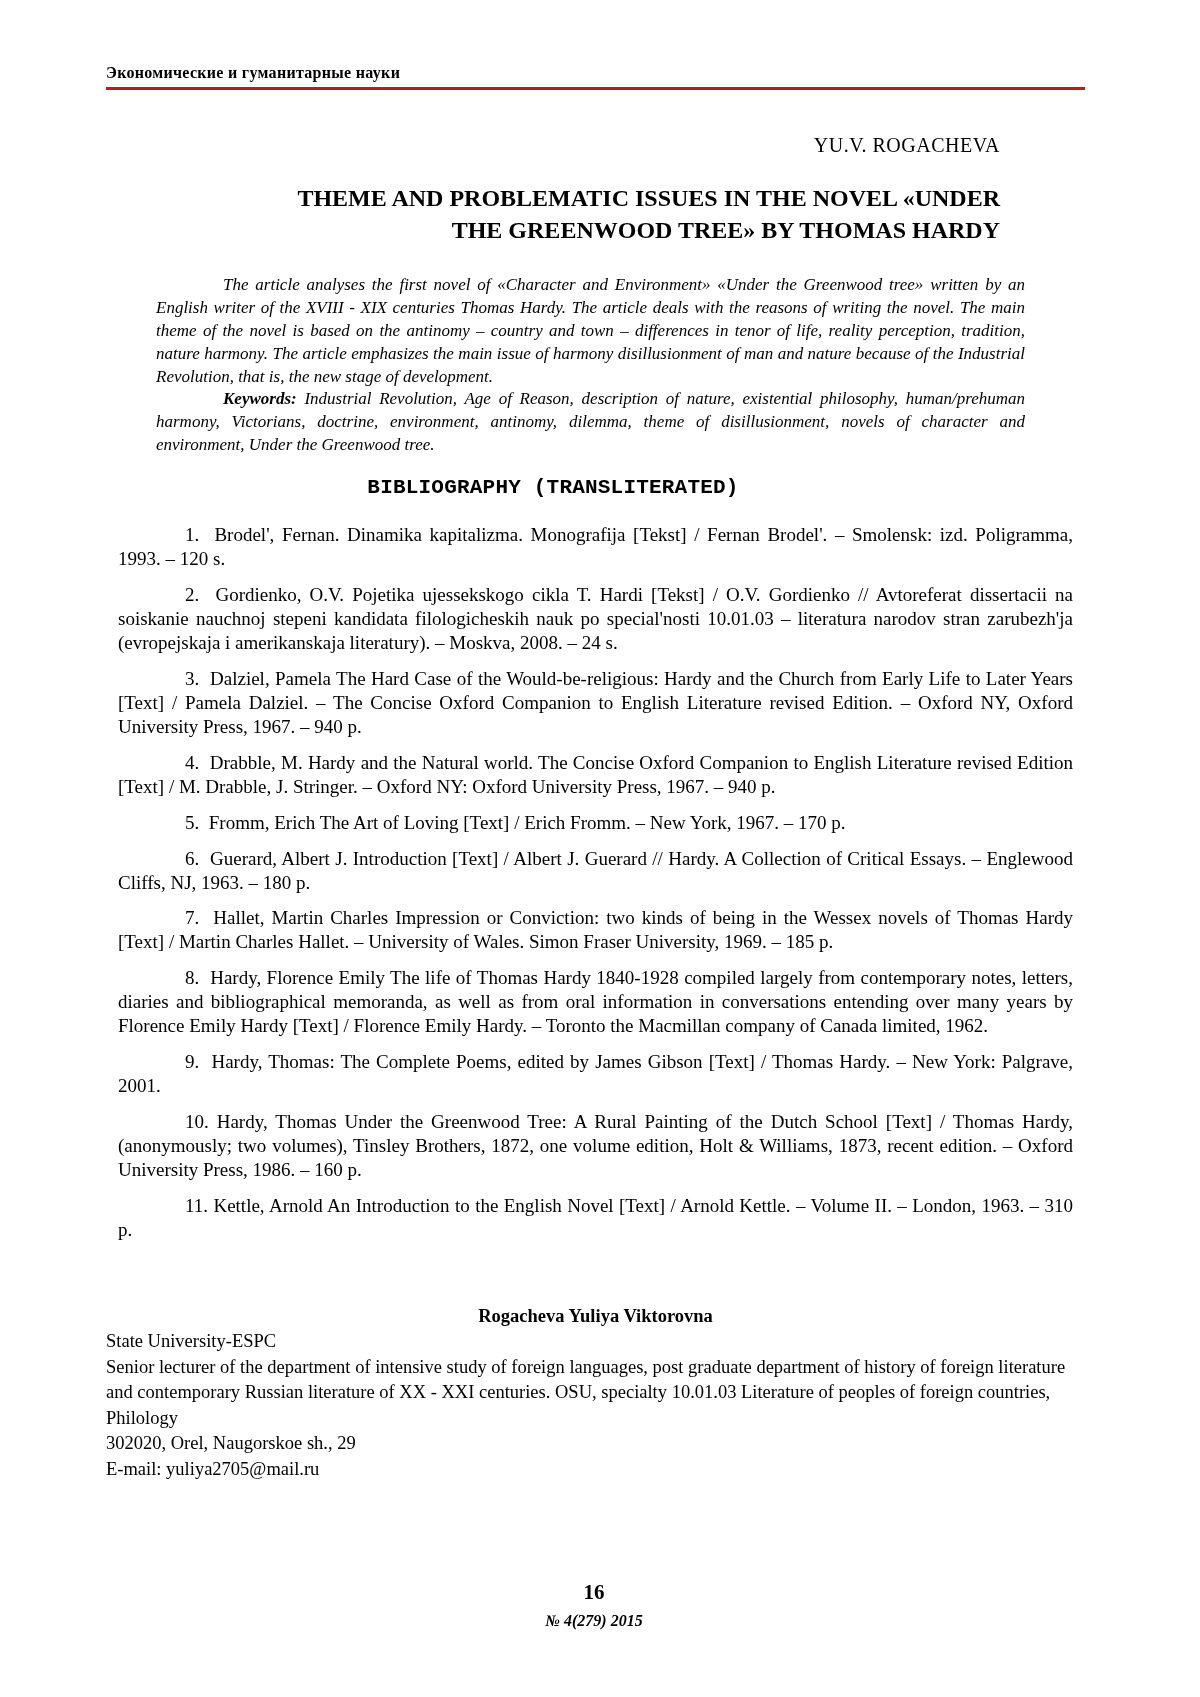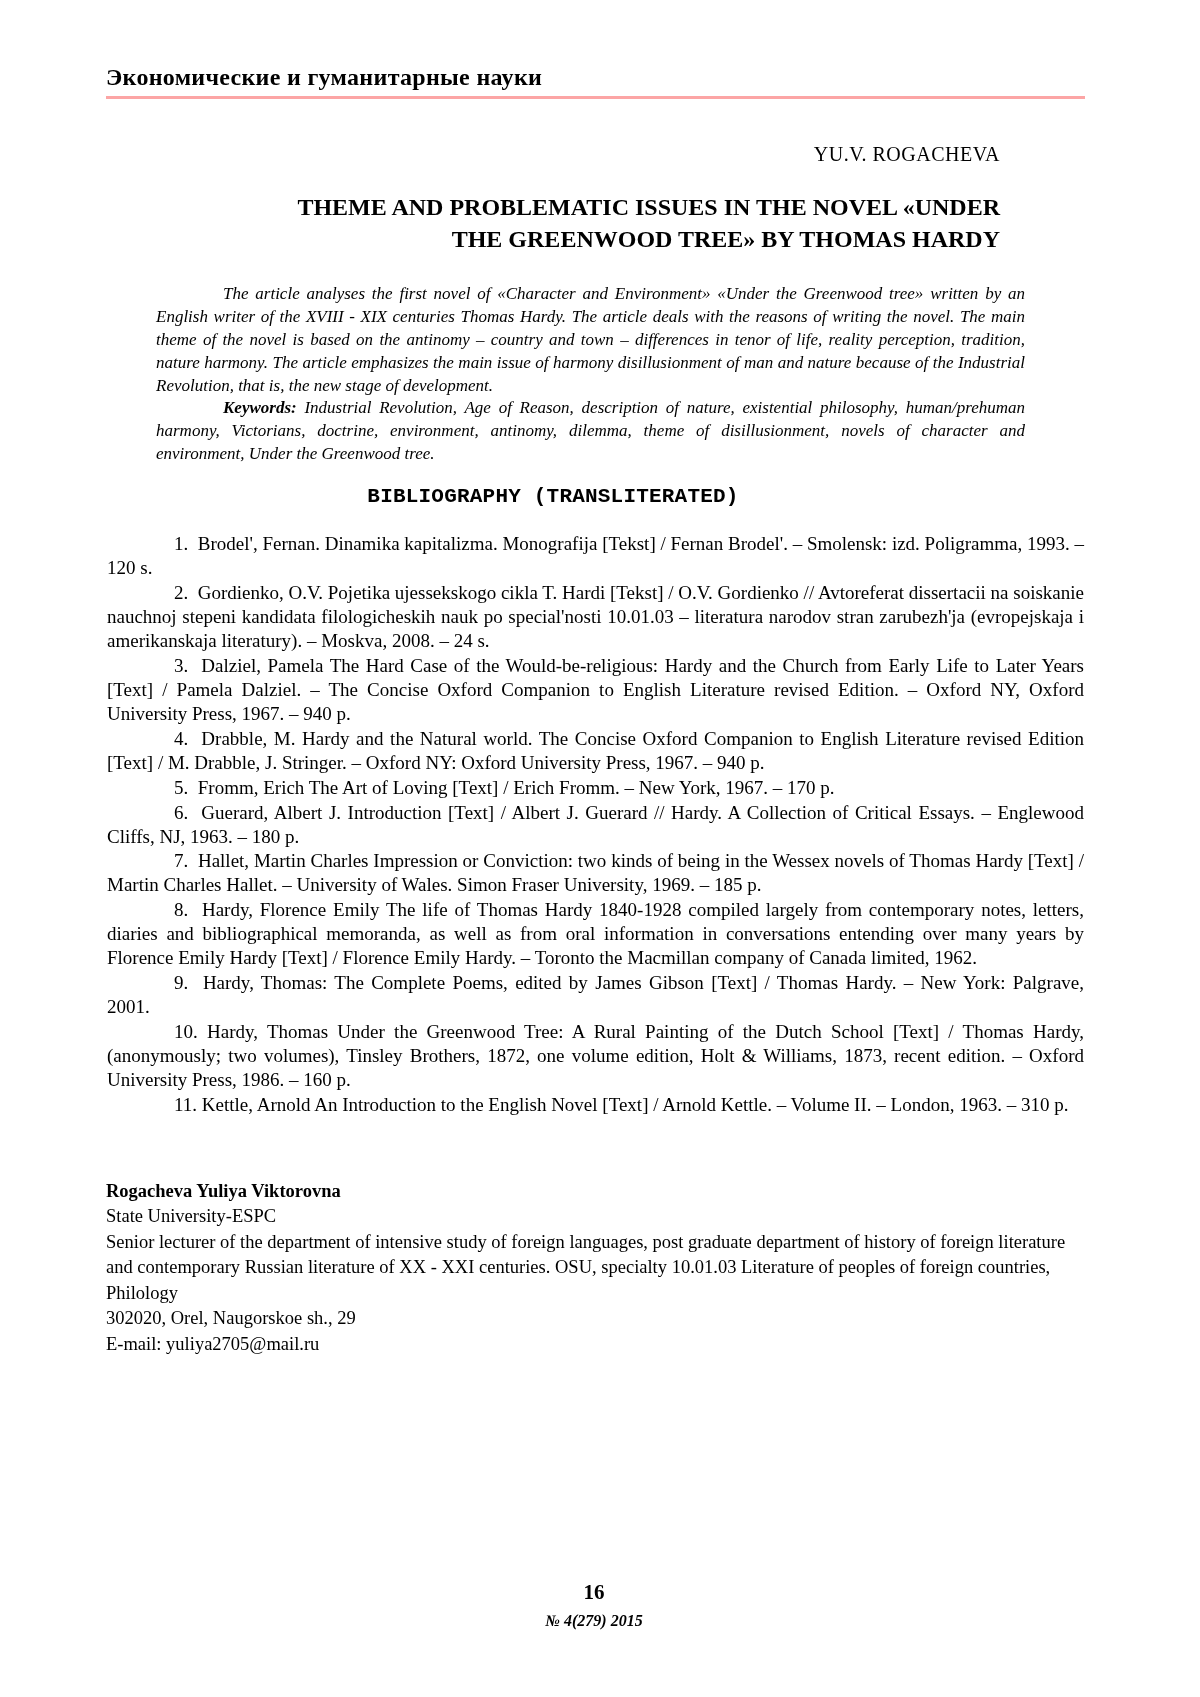--- a/index.html
+++ b/index.html
@@ -8,44 +8,44 @@
     background:#ffffff;color:#000000;
     font-family:"Liberation Serif", serif;
     -webkit-font-smoothing:antialiased;
   }
   .page{
     position:absolute;inset:0;
     padding:64px 115px 0 106px;
     box-sizing:border-box;
   }
   .running-head{
-    font-size:24px;font-weight:bold;letter-spacing:0.3px;
-    padding-bottom:5px;border-bottom:3px solid #fca5a5;
+    font-size:16px;font-weight:bold;letter-spacing:0.3px;
+    padding-bottom:5px;border-bottom:3px solid #b91c1c;
   }
   
   .center-block{margin-right:85px;text-align:center;}
   .author-heading{margin-top:44px;font-size:20px;letter-spacing:0.5px;text-align:right;}
   .title{margin:25px 85px 0 0;font-size:24px;font-weight:bold;line-height:1.35;text-align:right;}
   .title .title-line{display:block;}
   .abstract{
     margin:27px 60px 0 50px;
     font-style:italic;font-size:17px;line-height:1.35;
     text-align:justify;
   }
   .abstract p{margin:0;text-indent:67px;}
   .kw-label{font-weight:bold;}
   .bib-heading{margin-top:19px;font-size:21px;font-weight:bold;letter-spacing:0.2px;font-family:Liberation Mono, monospace;}
   .bibliography{
     margin-top:24px;font-size:19px;line-height:1.26;
     text-align:justify;
   }
-  .bibliography p{margin:1px;text-indent:67px;}
+  .bibliography p{margin:12px;text-indent:67px;}
   .author-info{margin-top:62px;font-size:18.5px;line-height:1.38;}
   .author-info p{margin:0;}
-  .author-info .author-name{font-weight:bold;}
+  .author-info .author-name{font-weight:bold;text-align:center;}
   .footer{
     position:absolute;left:106px;right:118px;top:1580px;
     display:flex;align-items:center;flex-direction:column;
   }
   .page-number{font-weight:bold;font-size:21px;}
   .footer-line{flex:1;height:0;border-top:3px solid #222222;margin:4px 28px 0 40px;}
   .issue{font-weight:bold;font-style:italic;font-size:16px;white-space:nowrap;}
 </style>
 </head>
 <body>

